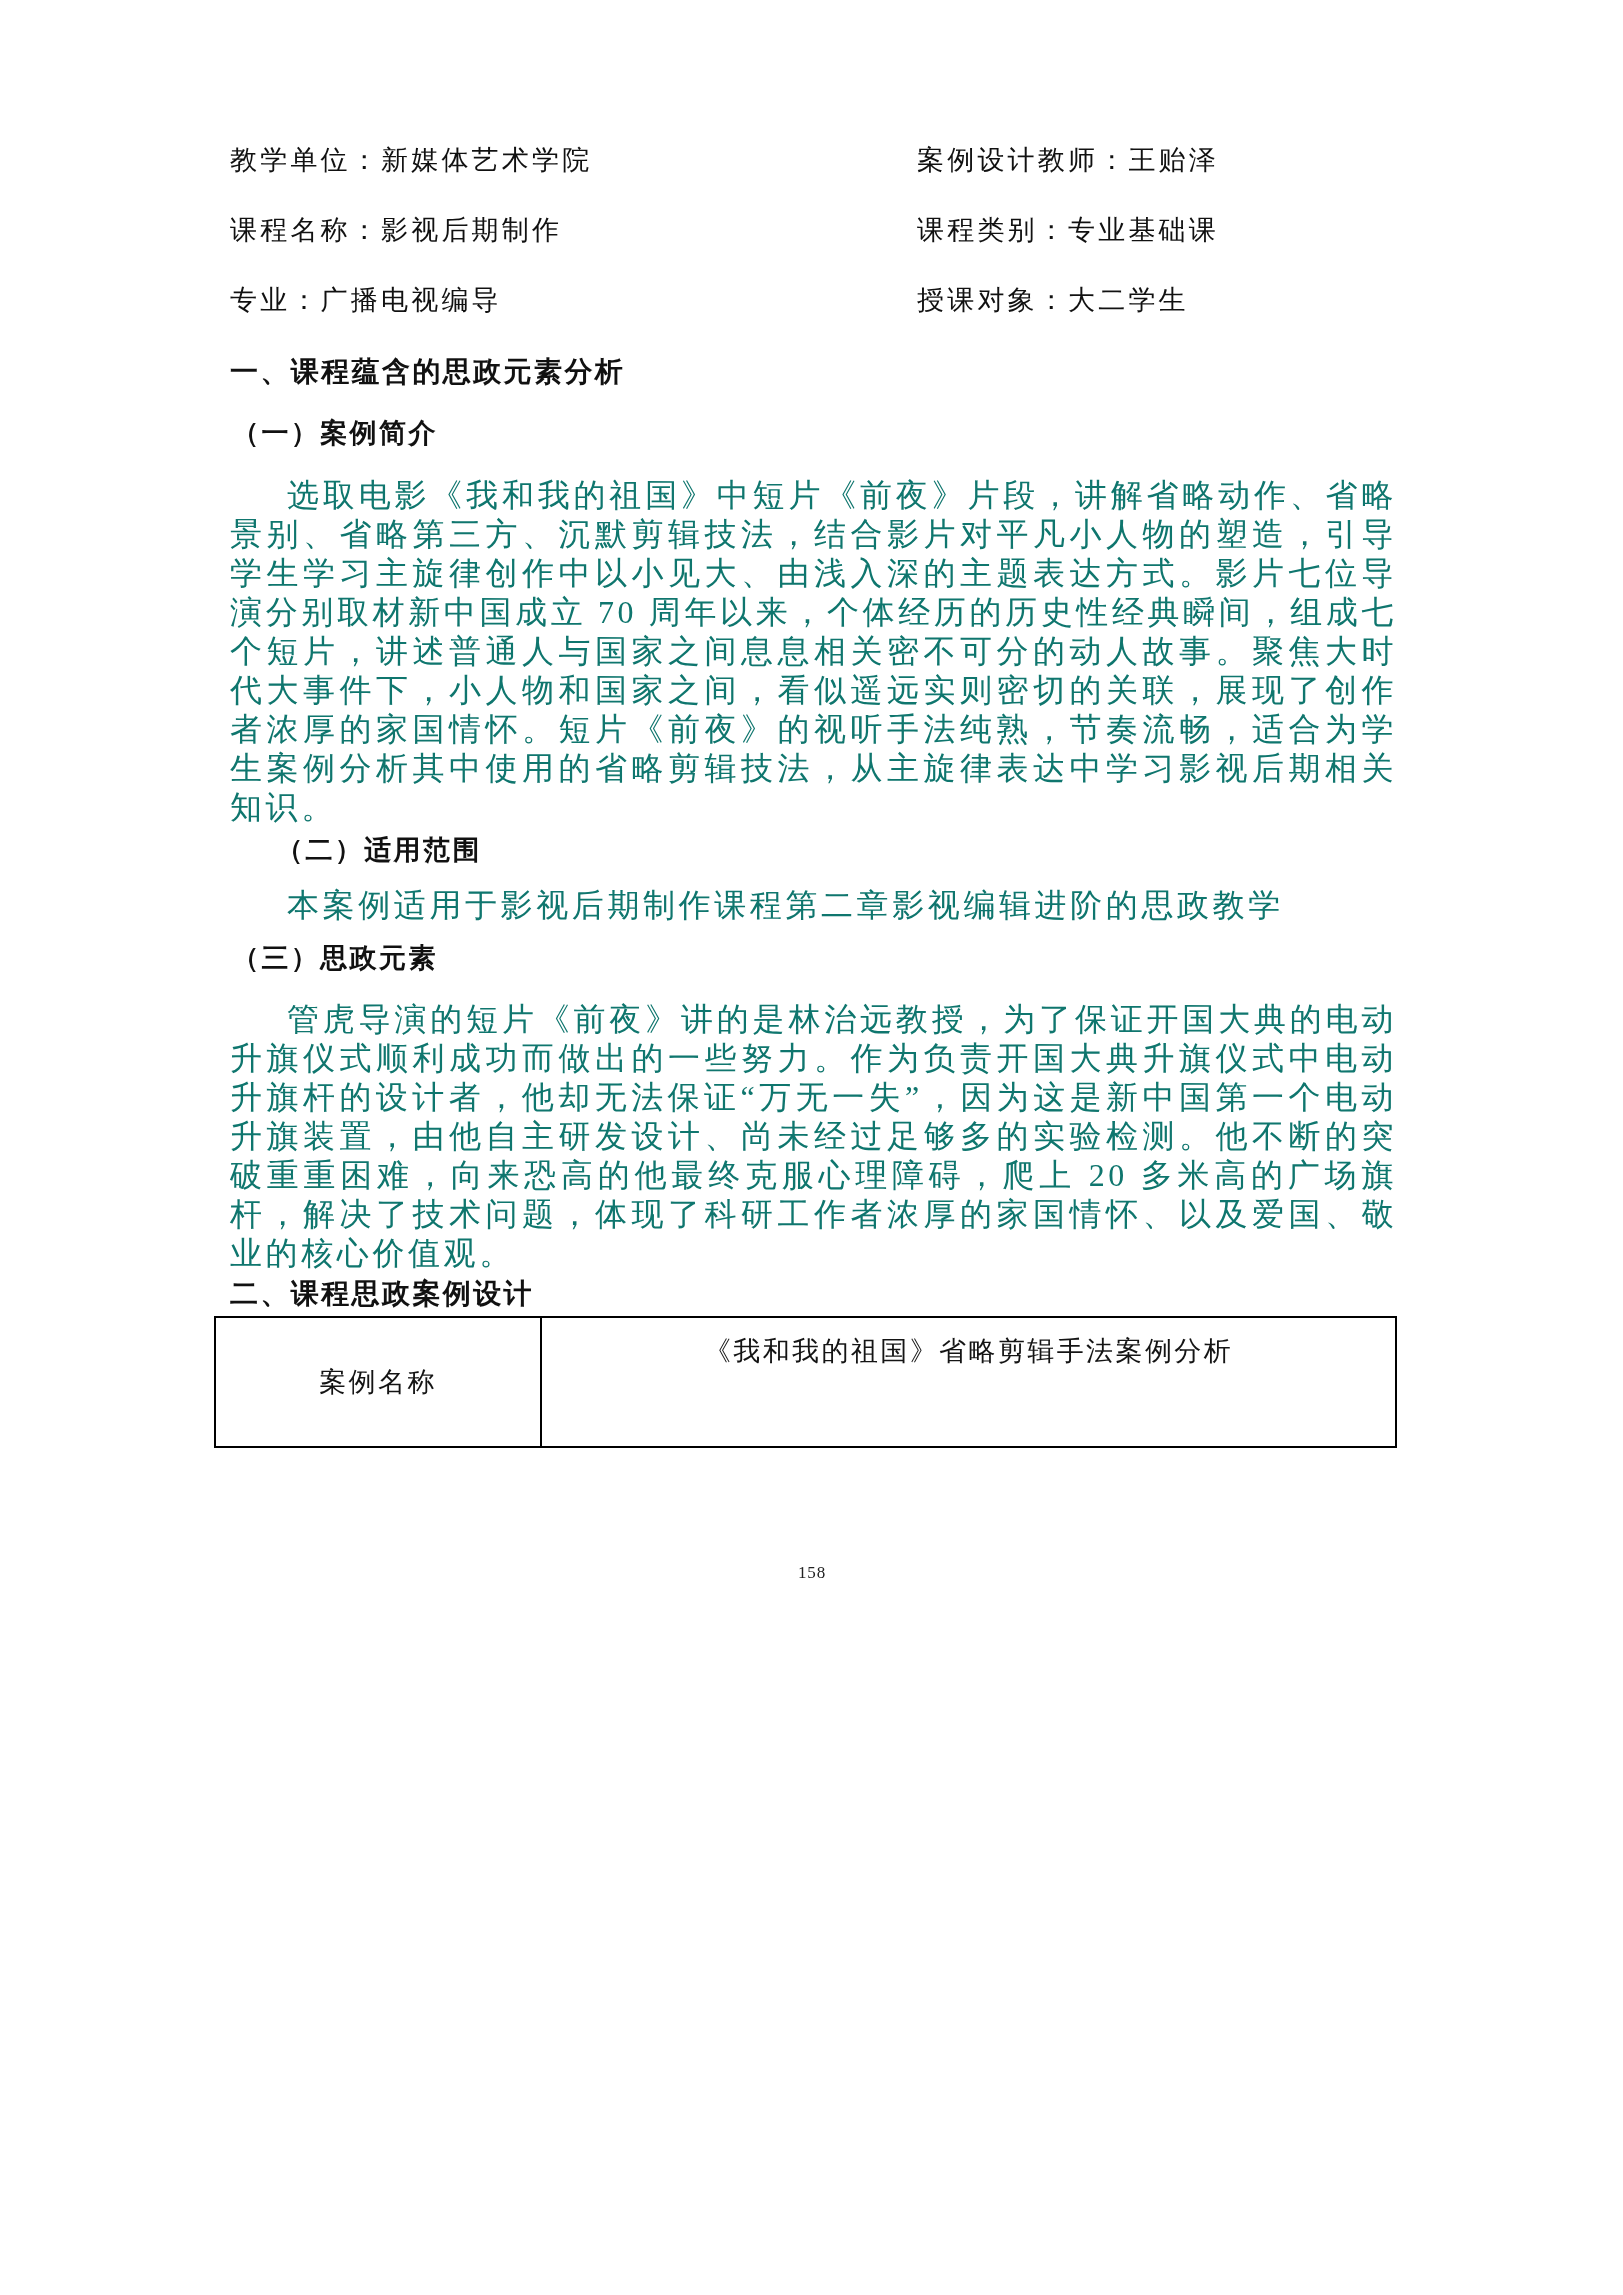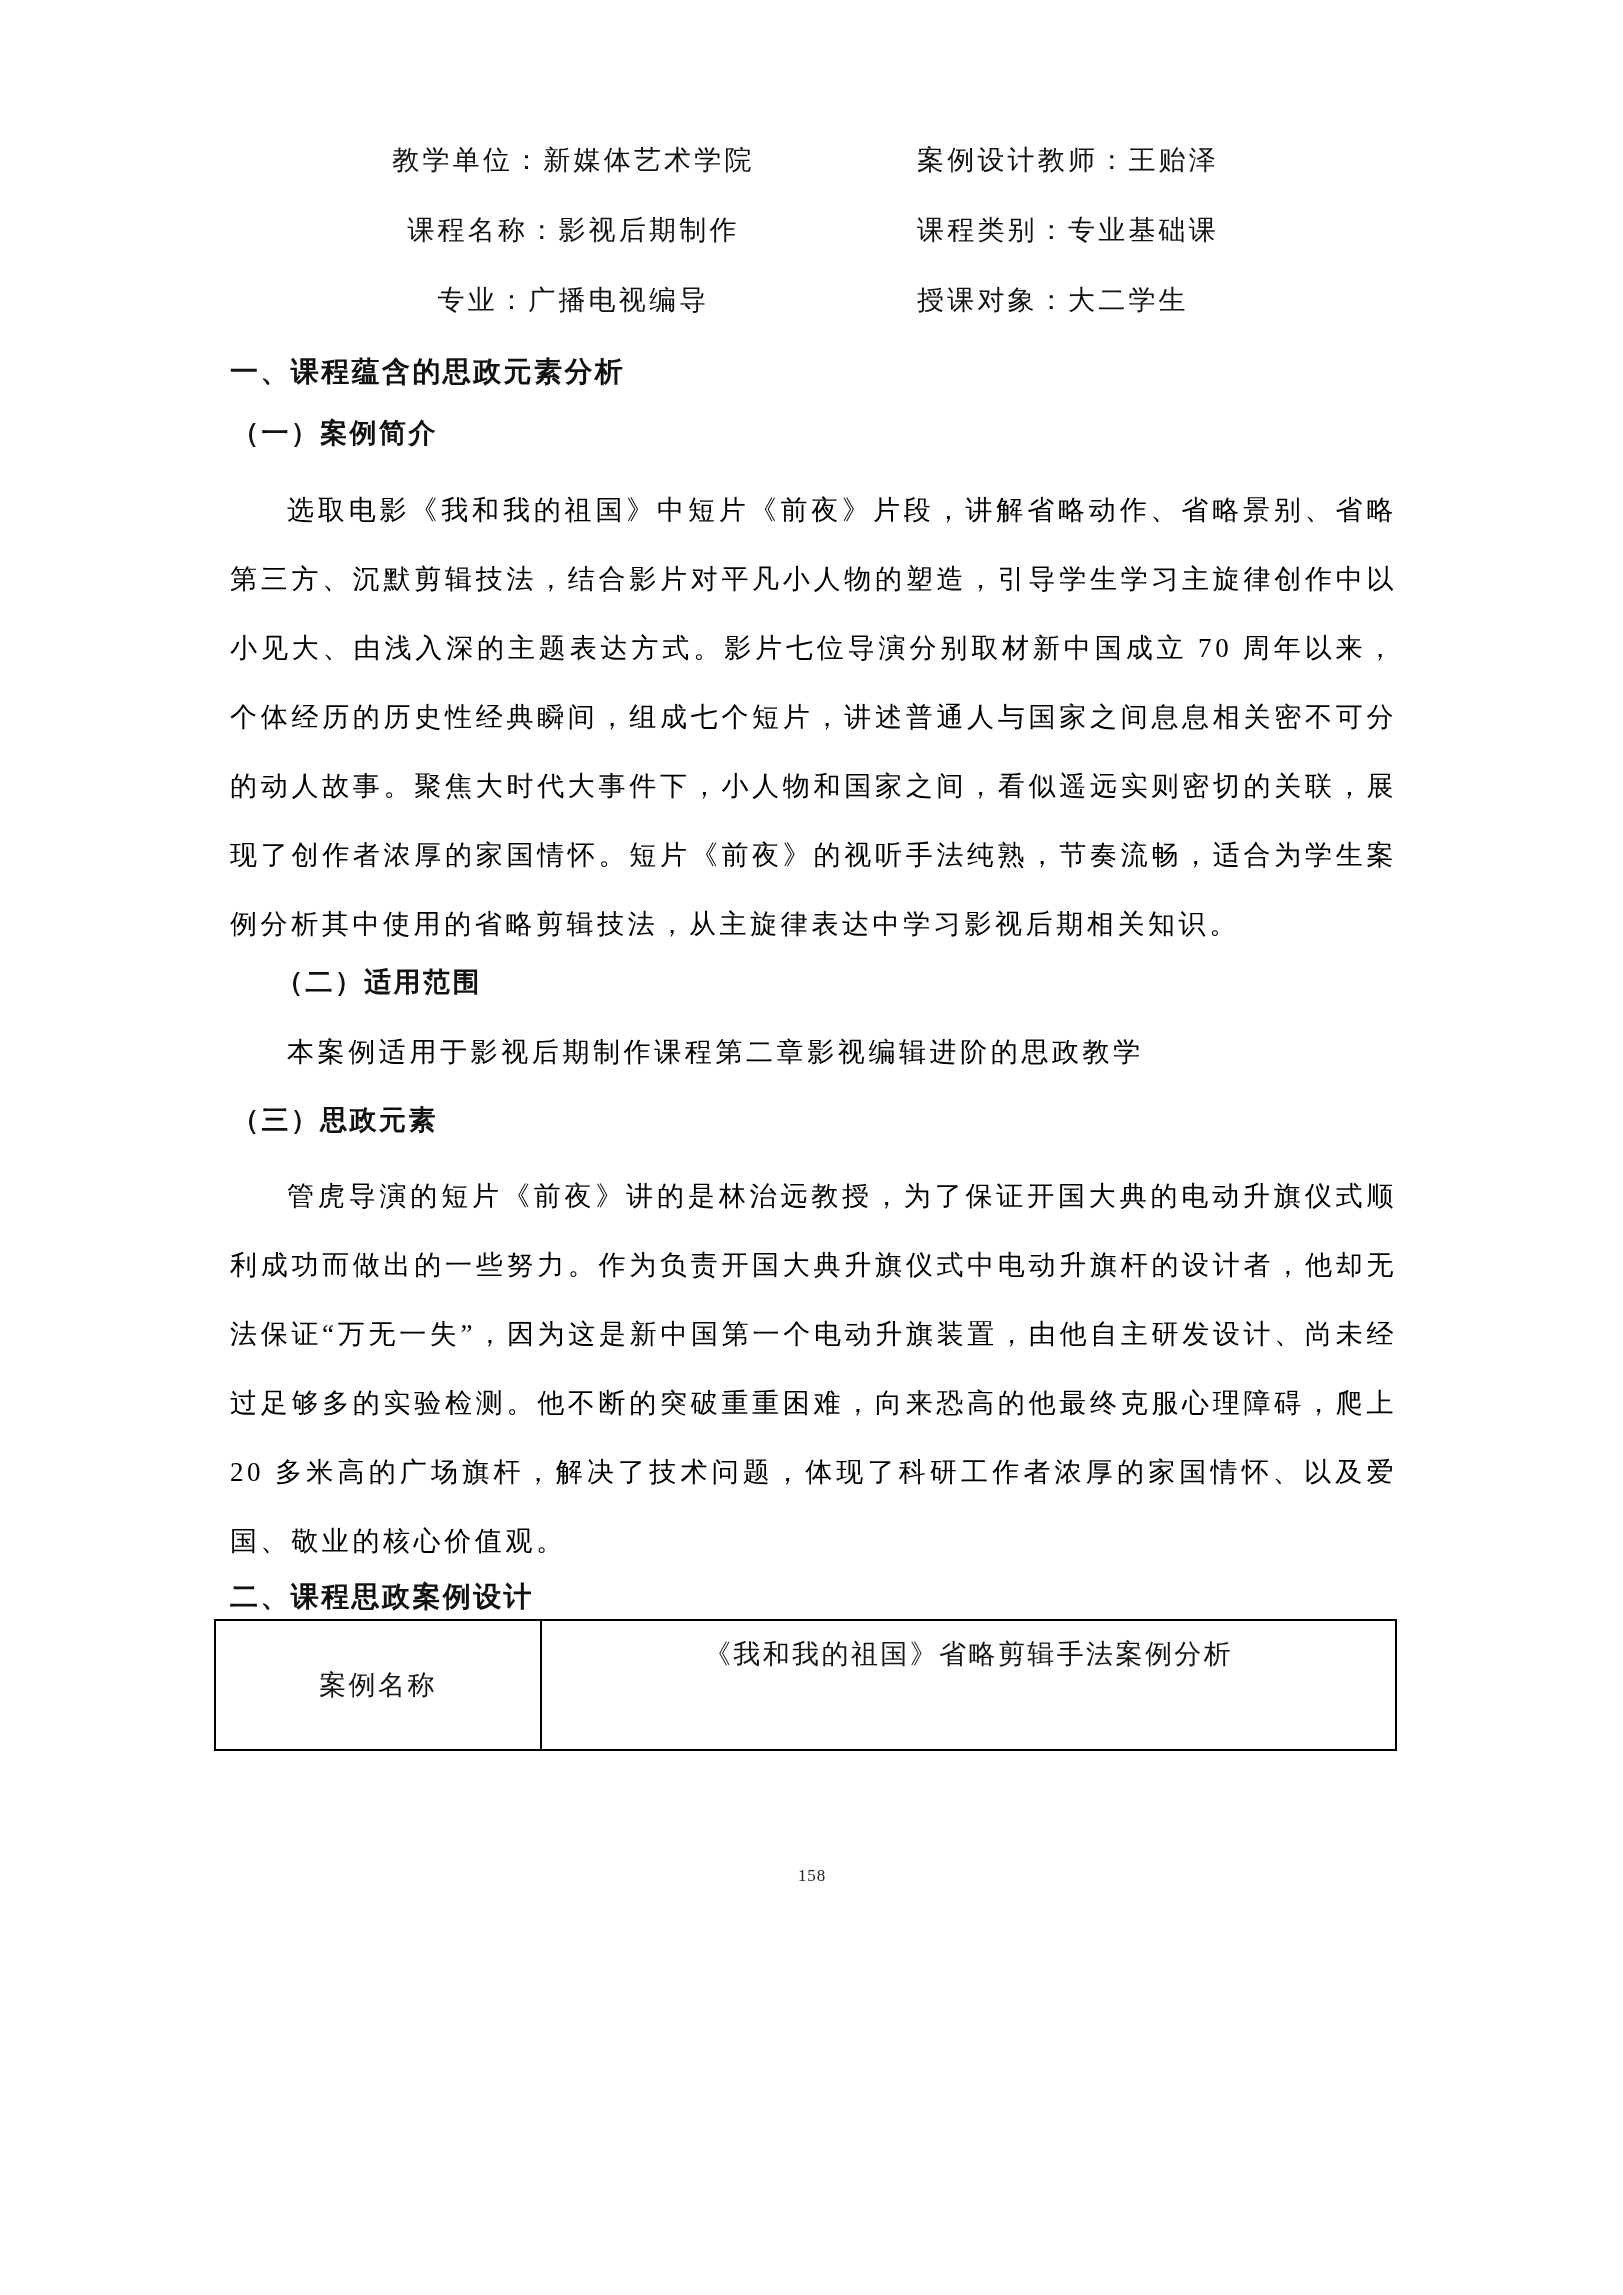--- a/index.html
+++ b/index.html
@@ -36,21 +36,20 @@
     line-height: 70px;
     padding-left: 230px;
     font-size: 27px;
     letter-spacing: 3.2px;
     white-space: nowrap;
   }
   .meta-left {
     display: inline-block;
     width: 687px;
     vertical-align: top;
-    text-align: center;
   }
   .meta-right {
     display: inline-block;
     vertical-align: top;
   }
   .h-main {
     margin: 0;
     padding-left: 230px;
     line-height: 69px;
     font-size: 28px;
@@ -65,27 +64,27 @@
     font-weight: 600;
     letter-spacing: 2.4px;
   }
   .h1-pos { margin-top: 1.6px; }
   .h2-pos { margin-top: -7.1px; }
   .h3-pos { margin-top: -11px; margin-left: 44px; }
   .h4-pos { margin-top: -1.6px; }
   .h5-pos { margin-top: -13.5px; }
   .para {
     margin: 0 227px 0 230px;
-    line-height: 69px;
-    font-size: 27px;
+    line-height: 39px;
+    font-size: 32px;
     letter-spacing: 3.6px;
     text-align: justify;
     text-justify: inter-character;
     text-indent: 57px;
-    color: #000000;
+    color: #0f766e;
   }
   .p1-pos { margin-top: 8px; }
   .p2-pos { margin-top: 1.6px; }
   .p3-pos { margin-top: 7.1px; }
   .case-table {
     margin-top: -12px;
     margin-left: 214px;
     width: 1183px;
     height: 132px;
     border-collapse: collapse;

